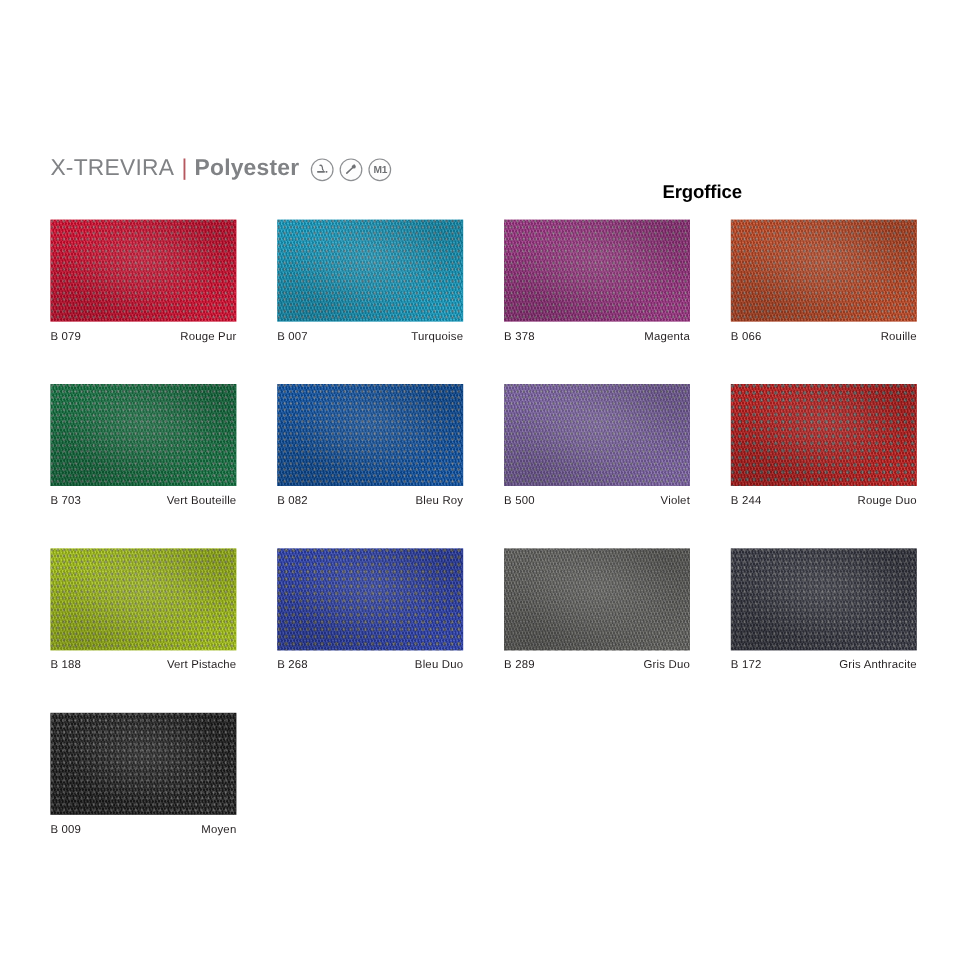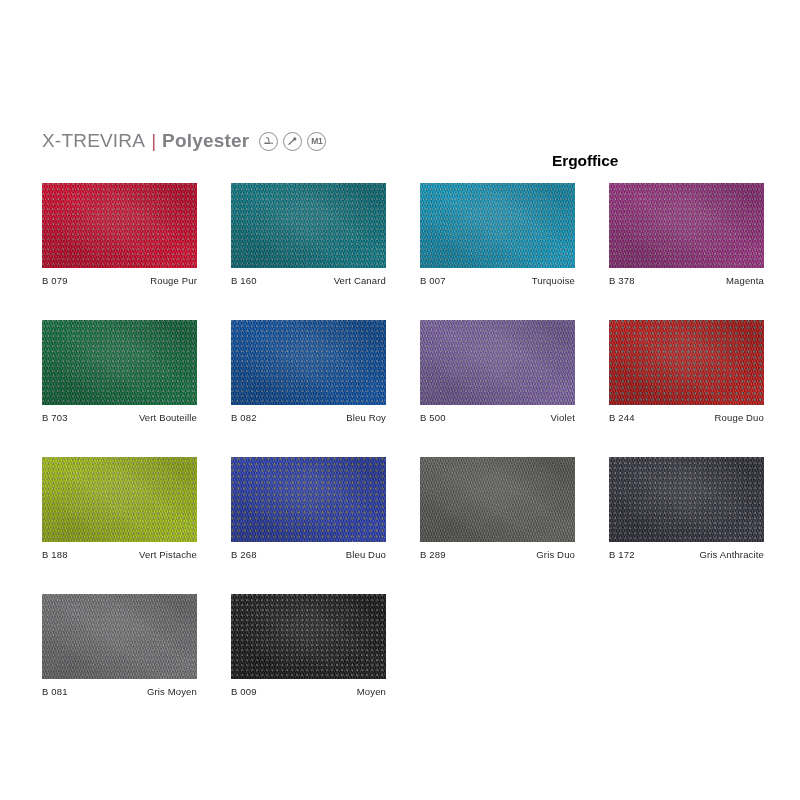--- a/index.html
+++ b/index.html
@@ -192,31 +192,20 @@
         <div class="weave"></div>
         <div class="weave2"></div>
         <div class="weave3"></div>
       </div>
       <div class="swatch-meta">
         <span class="swatch-code">B 079</span>
         <span class="swatch-name">Rouge Pur</span>
       </div>
     </div>
     <div class="swatch-cell">
-      <div class="swatch-chip" style="background-color: rgb(11, 123, 135);">
-        <div class="weave"></div>
-        <div class="weave2"></div>
-        <div class="weave3"></div>
-      </div>
-      <div class="swatch-meta">
-        <span class="swatch-code">B 160</span>
-        <span class="swatch-name">Vert Canard</span>
-      </div>
-    </div>
-    <div class="swatch-cell">
       <div class="swatch-chip" style="background-color: rgb(19, 158, 196);">
         <div class="weave"></div>
         <div class="weave2"></div>
         <div class="weave3"></div>
       </div>
       <div class="swatch-meta">
         <span class="swatch-code">B 007</span>
         <span class="swatch-name">Turquoise</span>
       </div>
     </div>
@@ -225,20 +214,31 @@
         <div class="weave"></div>
         <div class="weave2"></div>
         <div class="weave3"></div>
       </div>
       <div class="swatch-meta">
         <span class="swatch-code">B 378</span>
         <span class="swatch-name">Magenta</span>
       </div>
     </div>
     <div class="swatch-cell">
+      <div class="swatch-chip" style="background-color: rgb(194, 71, 34);">
+        <div class="weave"></div>
+        <div class="weave2"></div>
+        <div class="weave3"></div>
+      </div>
+      <div class="swatch-meta">
+        <span class="swatch-code">B 066</span>
+        <span class="swatch-name">Rouille</span>
+      </div>
+    </div>
+    <div class="swatch-cell">
       <div class="swatch-chip" style="background-color: rgb(17, 113, 63);">
         <div class="weave"></div>
         <div class="weave2"></div>
         <div class="weave3"></div>
       </div>
       <div class="swatch-meta">
         <span class="swatch-code">B 703</span>
         <span class="swatch-name">Vert Bouteille</span>
       </div>
     </div>
@@ -313,31 +313,20 @@
         <div class="weave"></div>
         <div class="weave2"></div>
         <div class="weave3"></div>
       </div>
       <div class="swatch-meta">
         <span class="swatch-code">B 172</span>
         <span class="swatch-name">Gris Anthracite</span>
       </div>
     </div>
     <div class="swatch-cell">
-      <div class="swatch-chip" style="background-color: rgb(116, 117, 119);">
-        <div class="weave"></div>
-        <div class="weave2"></div>
-        <div class="weave3"></div>
-      </div>
-      <div class="swatch-meta">
-        <span class="swatch-code">B 081</span>
-        <span class="swatch-name">Gris Moyen</span>
-      </div>
-    </div>
-    <div class="swatch-cell">
       <div class="swatch-chip" style="background-color: rgb(27, 27, 27);">
         <div class="weave"></div>
         <div class="weave2"></div>
         <div class="weave3"></div>
       </div>
       <div class="swatch-meta">
         <span class="swatch-code">B 009</span>
         <span class="swatch-name">Moyen</span>
       </div>
     </div>

